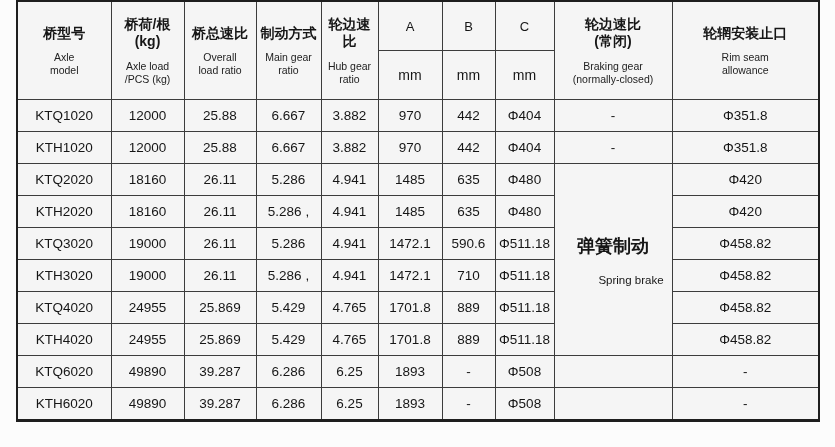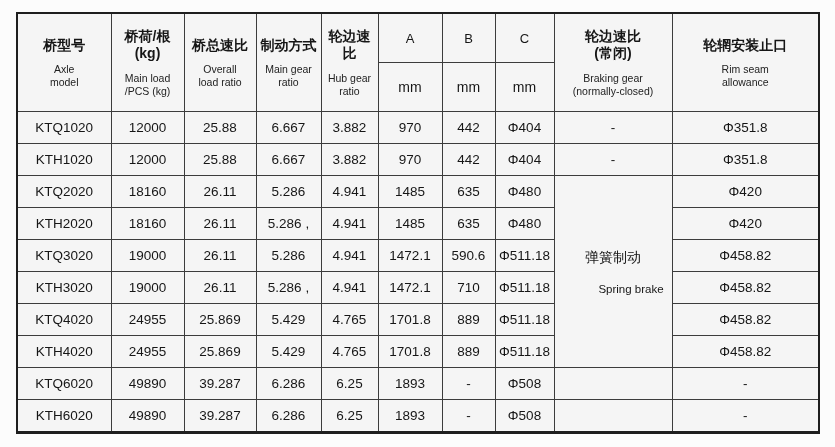--- a/index.html
+++ b/index.html
@@ -11,21 +11,21 @@
   }
   .page {
     position: relative;
     width: 835px;
     height: 447px;
     overflow: hidden;
   }
   table.spec {
     position: absolute;
     left: 16px;
-    top: 12px;
+    top: 0;
     border-collapse: collapse;
     table-layout: fixed;
     background: #f5f5f5;
     border: 2px solid #1e1e1e;
     border-bottom-width: 3px;
   }
   .spec th, .spec td {
     border: 1px solid #3c3c3c;
     text-align: center;
     vertical-align: middle;
@@ -58,22 +58,22 @@
     height: 48px;
   }
   
   .spec tbody td {
     height: 31px;
     font-size: 13.5px;
     white-space: nowrap;
   }
   td.brk { white-space: normal; }
   .brk-zh {
-    font-weight: normal;
-    font-size: 14px;
+    font-weight: bold;
+    font-size: 18px;
   }
   .brk-en {
     font-size: 11.5px;
     margin-top: 16px;
     padding-left: 36px;
   }
 </style>
 </head>
 <body>
 
@@ -94,21 +94,21 @@
     <thead>
       <tr>
         <th rowspan="2">
           <div class="hdr-zh">桥型号</div>
           <div class="hdr-en">Axle
 model</div>
         </th>
         <th rowspan="2">
           <div class="hdr-zh">桥荷/根
 (kg)</div>
-          <div class="hdr-en">Main load
+          <div class="hdr-en">Axle load
 /PCS (kg)</div>
         </th>
         <th rowspan="2">
           <div class="hdr-zh">桥总速比</div>
           <div class="hdr-en">Overall
 load ratio</div>
         </th>
         <th rowspan="2">
           <div class="hdr-zh">制动方式</div>
           <div class="hdr-en">Main gear

